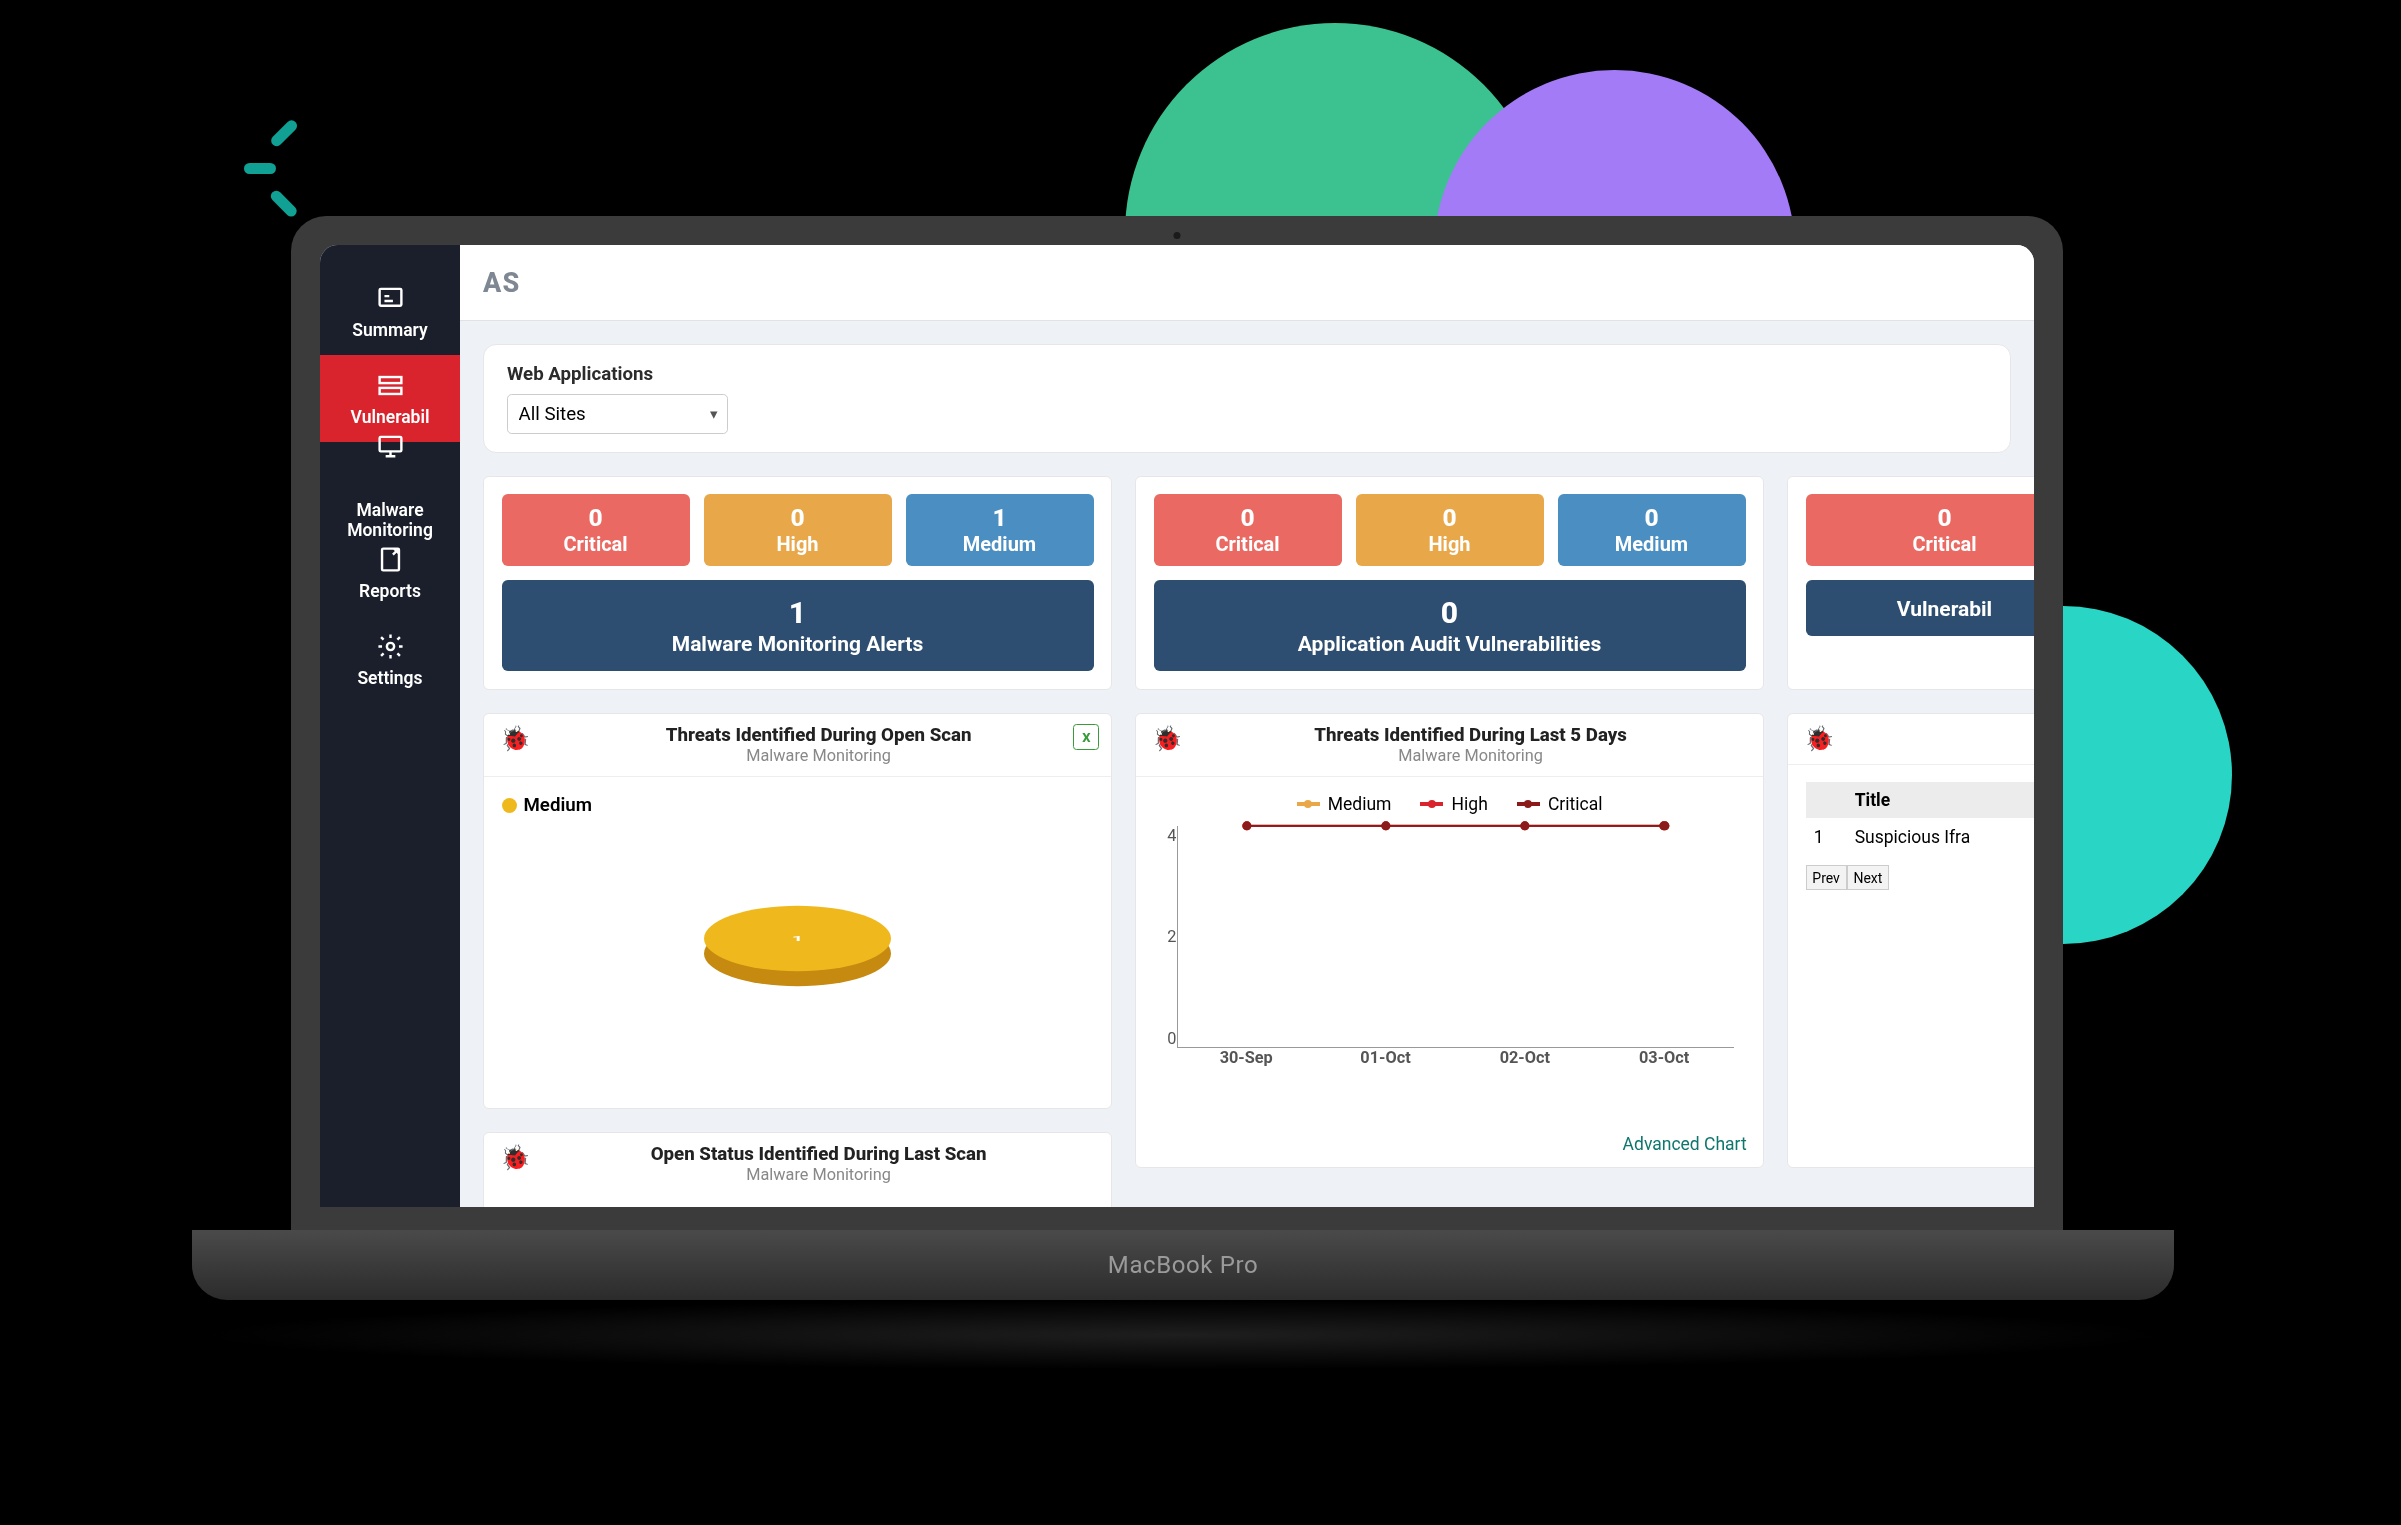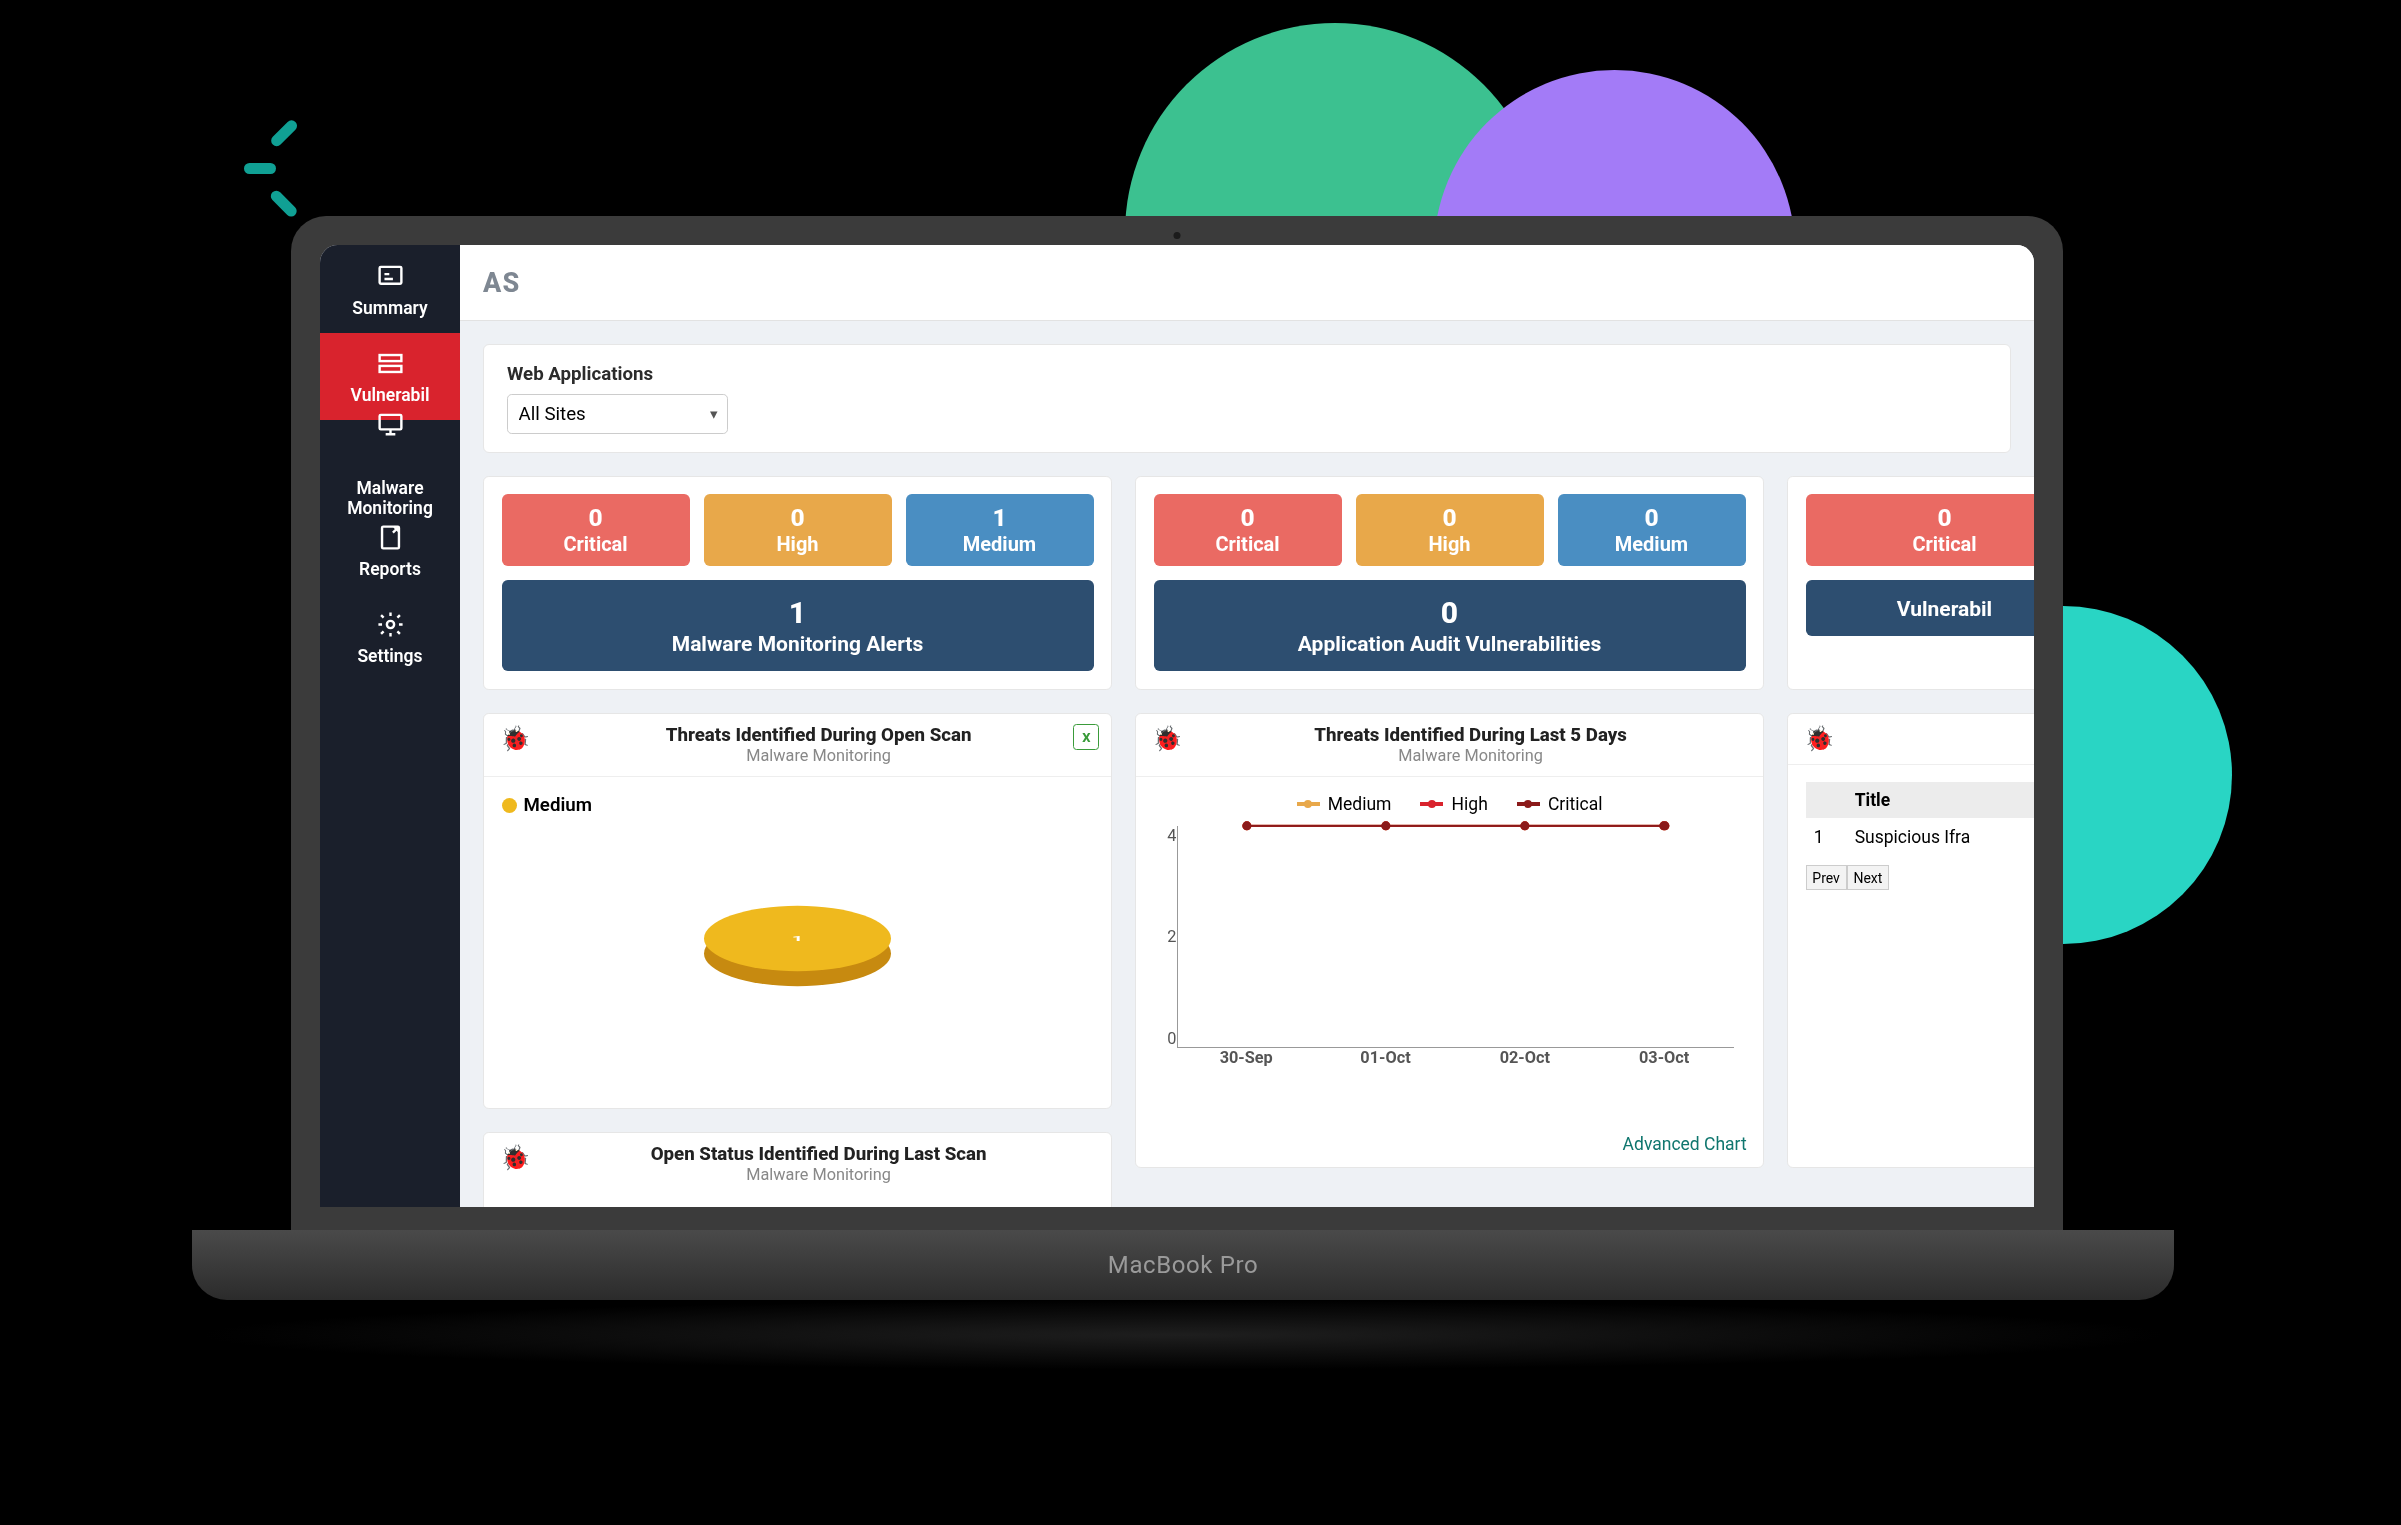--- a/index.html
+++ b/index.html
@@ -19,32 +19,32 @@
   .laptop { position:absolute; top:216px; left:291px; width:1772px; height:1020px; background:#3b3b3b; border-radius:35px 35px 0 0; padding:29px; }
   .laptop-inner { width:100%; height:100%; background:#000; border-radius:17.5px 17.5px 0 0; overflow:hidden; position:relative; }
   .laptop .notch { position:absolute; top:16.3px; left:50%; transform:translateX(-50%); width:7px; height:7px; border-radius:50%; background:#1b1b1b; }
   .laptop-base { position:absolute; top:1230px; left:192px; width:1982px; height:70px; background:linear-gradient(#4a4a4a,#2b2b2b); border-radius:0 0 35px 35px; display:flex; align-items:center; justify-content:center; }
   .laptop-base .kb-label { color:#9a9a9a; font-size:24px; letter-spacing:0.6px; }
   .laptop-shadow { position:absolute; top:1300px; left:192px; width:1982px; height:70px; background:radial-gradient(ellipse at center, rgba(60,60,60,0.5), transparent 70%); }
 
   
   .screen { display:flex; width:100%; height:100%; background:#eef1f5; }
 
-  .sidebar { width:140px; background:#1a1f2b; flex-shrink:0; display:flex; flex-direction:column; padding-top:1px; }
+  .sidebar { width:140px; background:#1a1f2b; flex-shrink:0; display:flex; flex-direction:column; padding-top:23px; }
   .sidebar-item { color:#fff; display:flex; flex-direction:column; align-items:center; justify-content:center; gap:7px; height:87px; font-size:17.5px; font-weight:600; text-align:center; cursor:pointer; }
   .sidebar-item.active { background:#d9232d; }
   .sidebar-item .icon { width:29px; height:29px; display:flex; align-items:center; justify-content:center; }
 
   .main { flex:1; display:flex; flex-direction:column; overflow:hidden; }
   .topbar { height:76px; background:#fff; border-bottom:0.6px solid #e2e2e2; display:flex; align-items:center; padding:0 23px; }
   .topbar .brand { font-size:27px; font-weight:800; color:#7e8792; letter-spacing:1.2px; }
 
   .content { flex:1; padding:23px; display:flex; flex-direction:column; gap:23px; overflow:hidden; }
 
-  .filter-card { background:#fff; border:0.6px solid #e6e6e6; border-radius:6px; padding:17.5px 23px; }
+  .filter-card { background:#fff; border:0.6px solid #e6e6e6; border-radius:13px; padding:17.5px 23px; }
   .filter-label { font-size:18.7px; font-weight:700; color:#2b2b2b; margin-bottom:9.3px; }
   .filter-select { position:relative; display:inline-block; }
   .filter-select select { font-size:18.7px; padding:8.2px 35px 8.2px 10.5px; border:0.6px solid #ccc; border-radius:4.7px; background:#fff; appearance:none; min-width:221px; }
   .filter-select::after { content:"▾"; position:absolute; right:10.5px; top:50%; transform:translateY(-50%); color:#555; font-size:15px; pointer-events:none; }
 
   .stat-row { display:flex; gap:23px; }
   .stat-group { background:#fff; border:0.6px solid #e6e6e6; border-radius:5.8px; padding:17.5px; flex:0 0 auto; }
   .stat-group.g1 { width:629px; }
   .stat-group.g2 { width:629px; }
   .stat-group.g3 { width:315px; min-width:0; }

